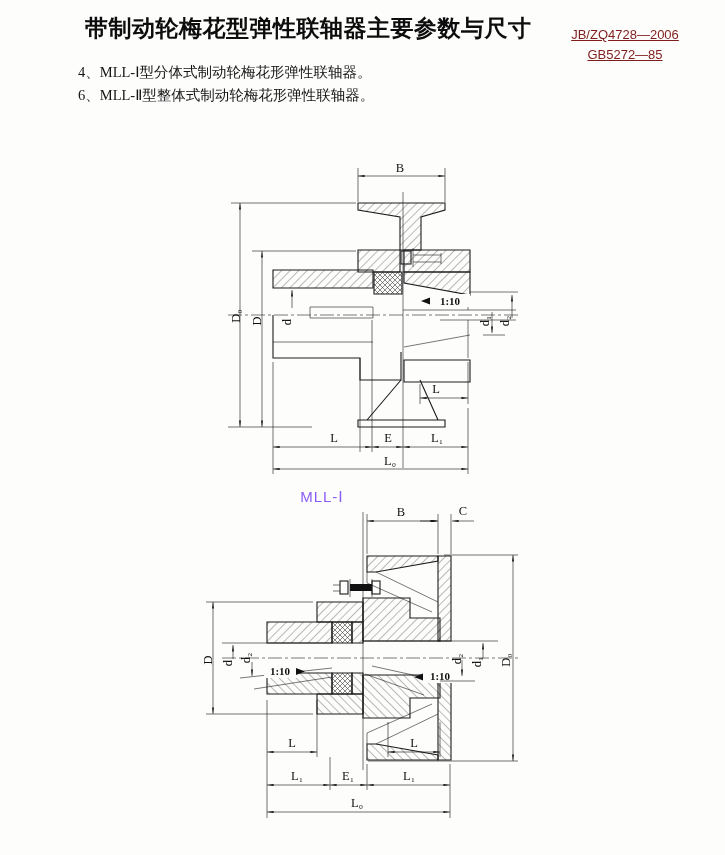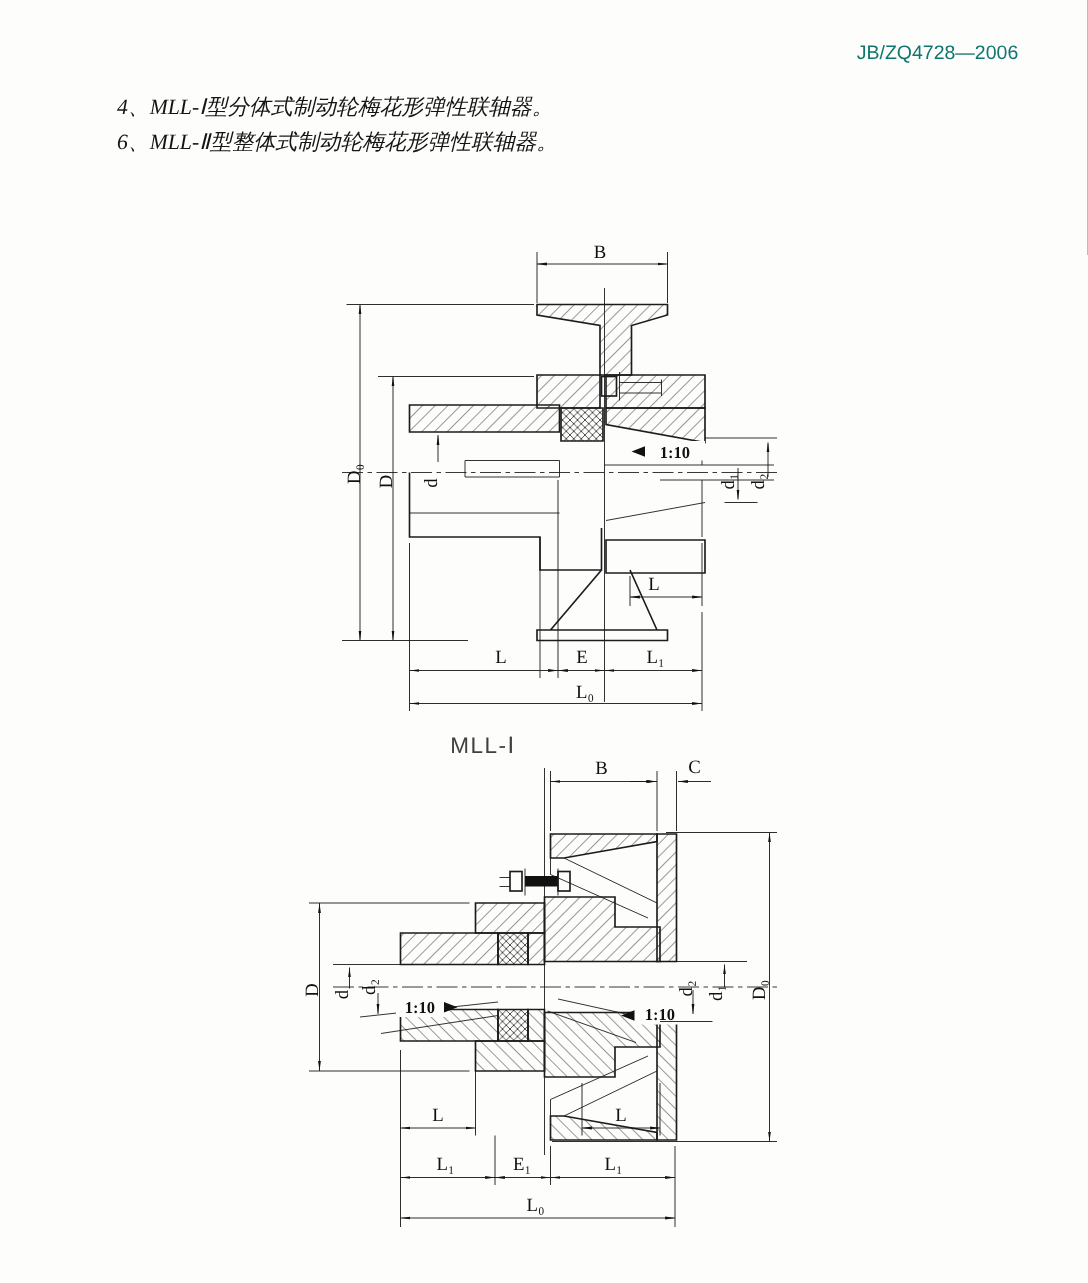--- a/index.html
+++ b/index.html
@@ -1,47 +1,49 @@
 <!DOCTYPE html>
 <html><head>
 <meta charset="utf-8">
 <style>
   html,body{margin:0;padding:0;background:#888;}
   .page{position:relative;width:725px;height:855px;background:#fdfdfc;overflow:hidden;
         font-family:"Liberation Serif",serif;color:#111;}
   .title{position:absolute;left:85px;top:14px;margin:0;font:bold 23px/1.3 "Liberation Sans",sans-serif;
          color:#0d0d0d;letter-spacing:0.5px;white-space:nowrap;}
   .standards{position:absolute;left:560px;top:25px;width:130px;text-align:center;
-             font:13px/1.5 "Liberation Sans",sans-serif;color:#0f766e;}
+             font:13px/1.5 "Liberation Sans",sans-serif;color:#7f1d1d;text-decoration:underline;}
   .notes{position:absolute;left:78px;top:61px;font:14.5px/22.5px "Liberation Serif",serif;color:#141414;}
-  .notes p{margin:0;font-style:italic;}
+  .notes p{margin:0;}
   .fig{position:absolute;}
   .caption{position:absolute;width:100px;text-align:center;
-           font:15px "Liberation Sans",sans-serif;color:#404040;letter-spacing:1px;}
+           font:15px "Liberation Sans",sans-serif;color:#8b5cf6;letter-spacing:1px;}
   
   .o{stroke:#1c1c1c;stroke-width:1.1;fill:none;stroke-linejoin:miter;}
   .hatch{fill:url(#h1);}
   .cross{fill:url(#x1);}
   .t{stroke:#1c1c1c;stroke-width:0.6;fill:none;}
   .cl{stroke:#222;stroke-width:0.6;fill:none;stroke-dasharray:14 3 3 3;}
   .d{stroke:#161616;stroke-width:0.6;fill:none;}
   .ar2{marker-start:url(#ar);marker-end:url(#ar);}
   .ar1{marker-end:url(#ar);}
   text.dim{font:12.5px "Liberation Serif",serif;fill:#111;}
   text.sm{font:bold 11px "Liberation Serif",serif;fill:#111;}
   .tri{fill:#111;stroke:none;}
 </style>
 </head>
 <body>
 
 <div class="page">
 
+  <h1 class="title">带制动轮梅花型弹性联轴器主要参数与尺寸</h1>
 
   <div class="standards">
     <div>JB/ZQ4728—2006</div>
+    <div>GB5272—85</div>
   </div>
 
   <div class="notes">
     <p>4、MLL-Ⅰ型分体式制动轮梅花形弹性联轴器。</p>
     <p>6、MLL-Ⅱ型整体式制动轮梅花形弹性联轴器。</p>
   </div>
 
   <svg class="fig" style="left:215px;top:160px;width:310px;height:350px" viewBox="215 160 310 350">
     <defs>
       <pattern id="h1" width="6" height="6" patternUnits="userSpaceOnUse" patternTransform="rotate(45)">

